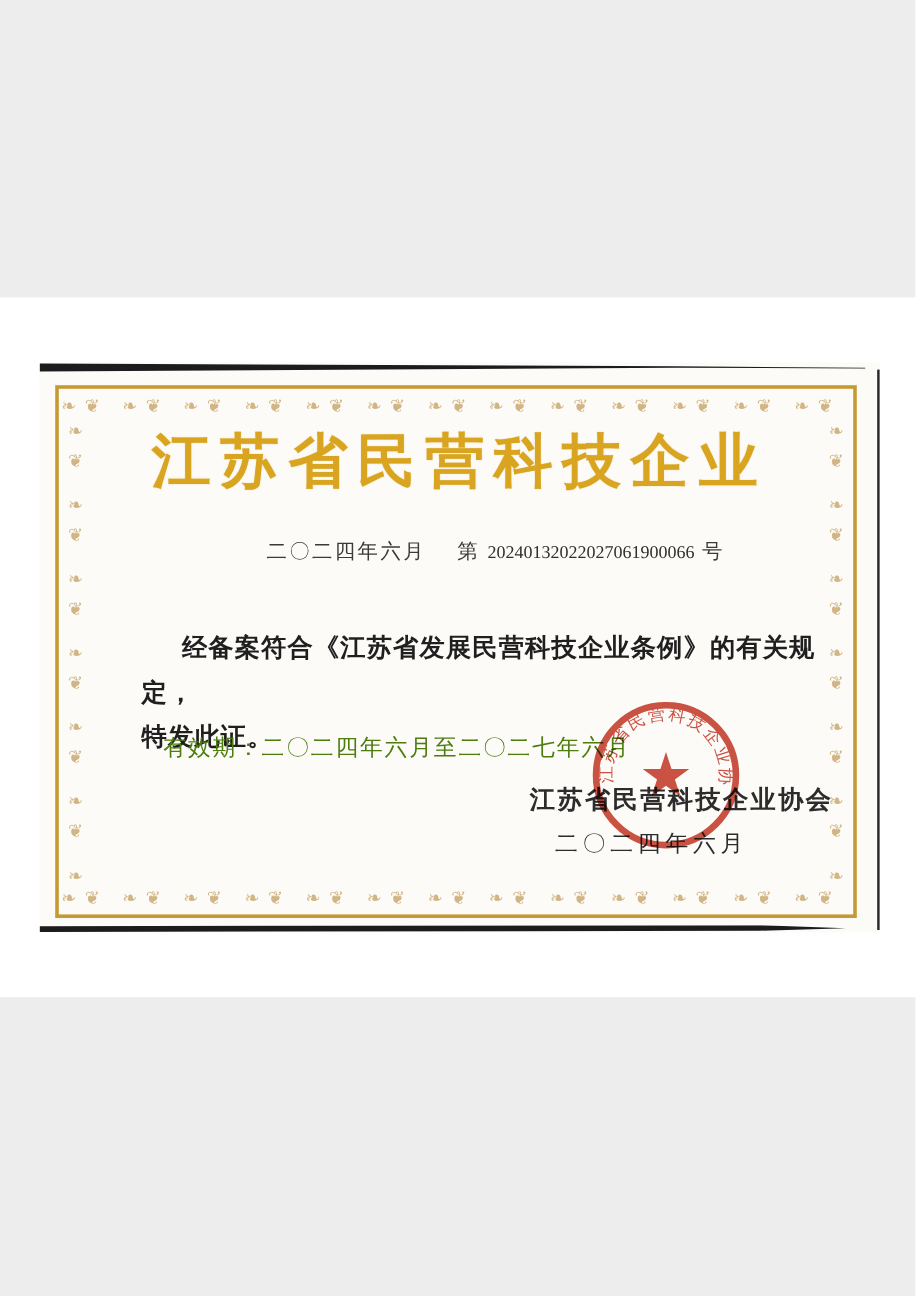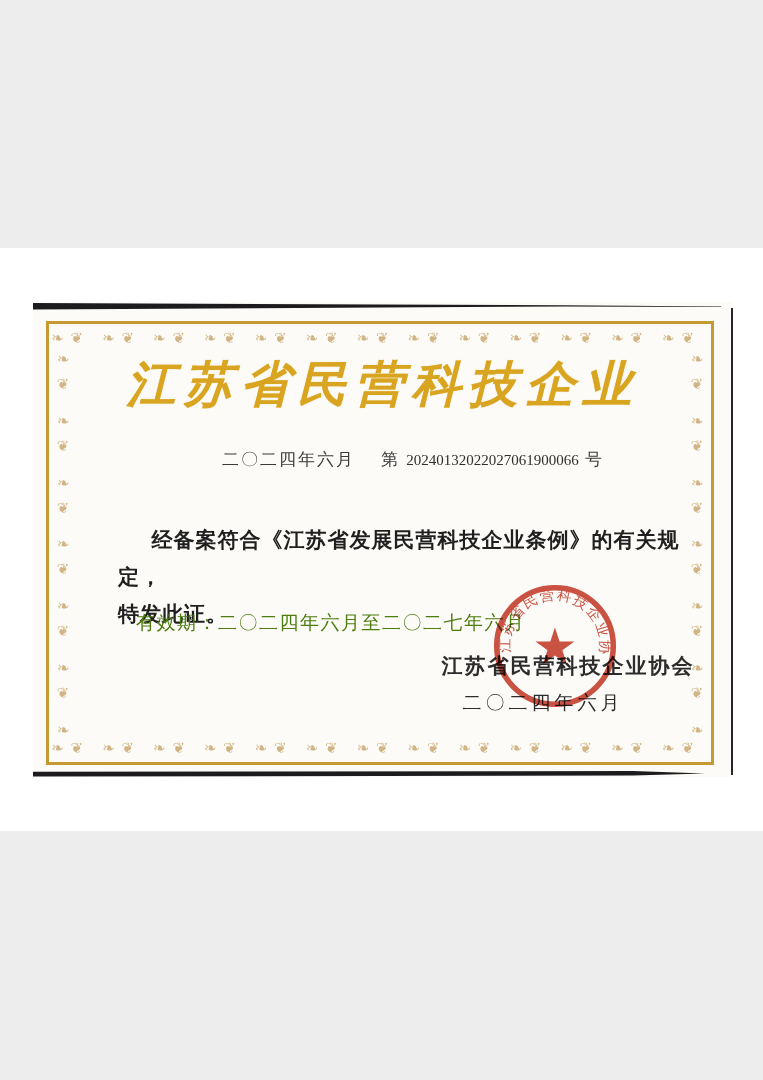--- a/index.html
+++ b/index.html
@@ -34,21 +34,20 @@
   .orn-top   {left:2px;right:2px;top:2px;height:24px;line-height:24px;}
   .orn-bottom{left:2px;right:2px;bottom:2px;height:24px;line-height:24px;}
   .orn-left  {top:26px;bottom:26px;left:2px;width:24px;writing-mode:vertical-rl;line-height:24px;}
   .orn-right {top:26px;bottom:26px;right:2px;width:24px;writing-mode:vertical-rl;line-height:24px;}
 
   .title{
     position:absolute;left:40px;right:40px;top:56px;
     text-align:center;font-size:49px;font-weight:bold;color:#d9a41f;
     letter-spacing:8px;line-height:1.1;
     text-shadow:0 0 1px rgba(217,164,31,.6);
-    font-style:italic;
   }
   .cert-no{
     position:absolute;left:0;right:0;top:146px;text-align:center;
     font-size:17px;color:#3a3a3a;letter-spacing:2px;padding-left:60px;
   }
   .cert-no .num{font-size:15px;letter-spacing:0;color:#2f2f2f;margin-top:28px;}
   .cert-no .gap{display:inline-block;width:26px;}
   .company{
     position:absolute;left:59px;top:188px;
     font-size:15px;color:#6a6a6a;letter-spacing:1px;

